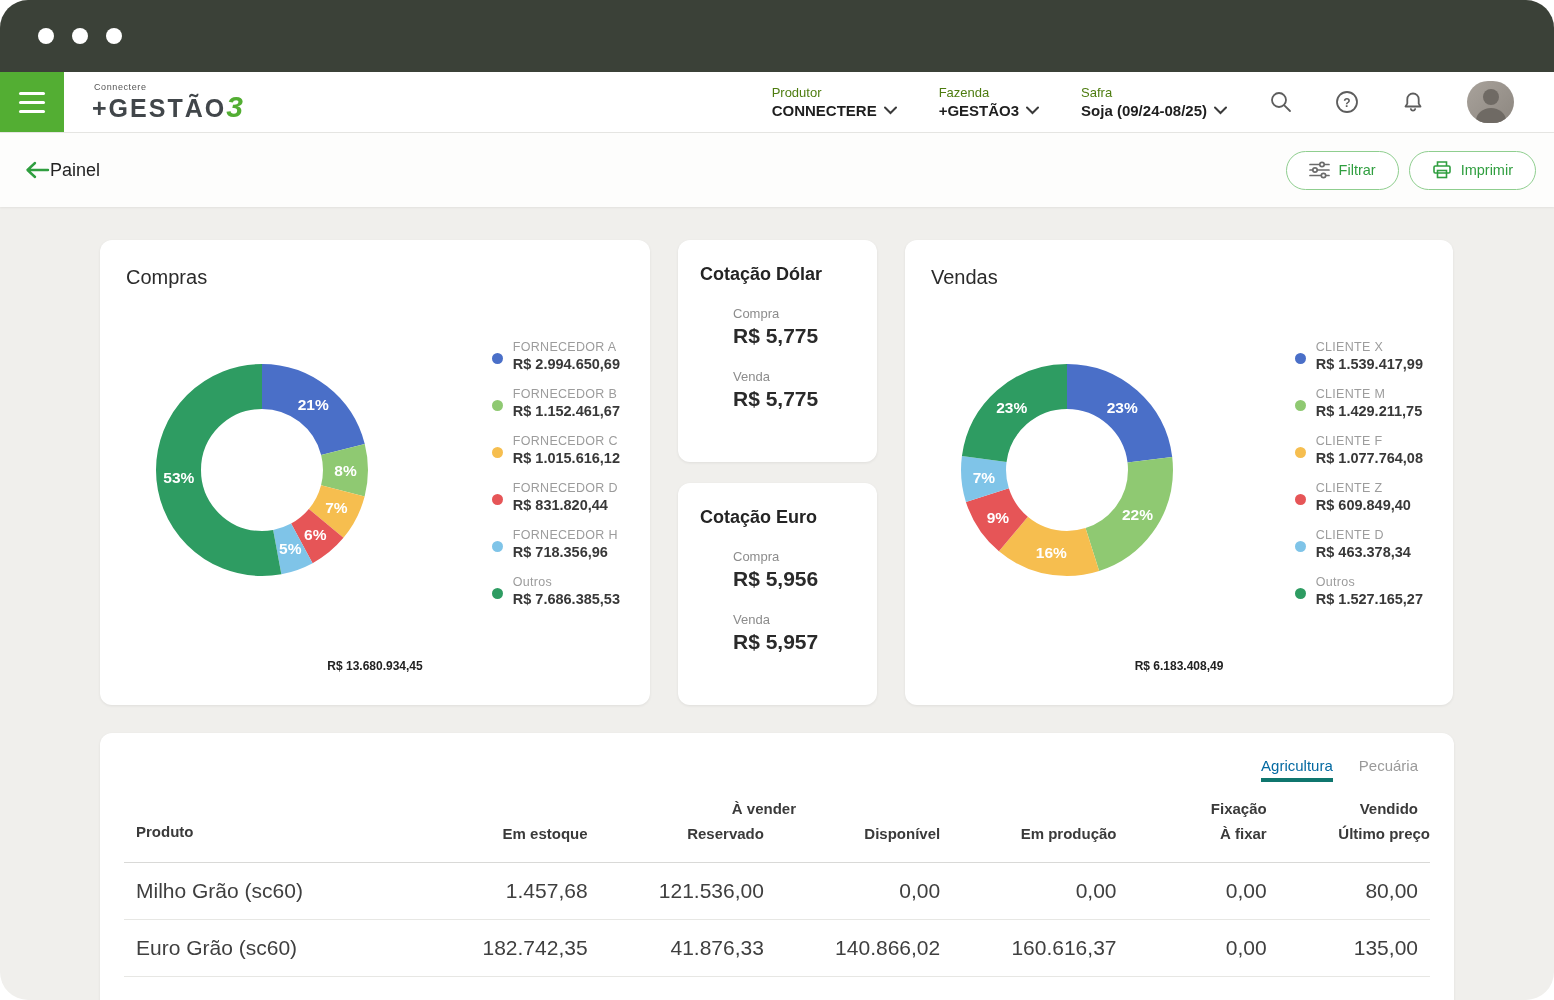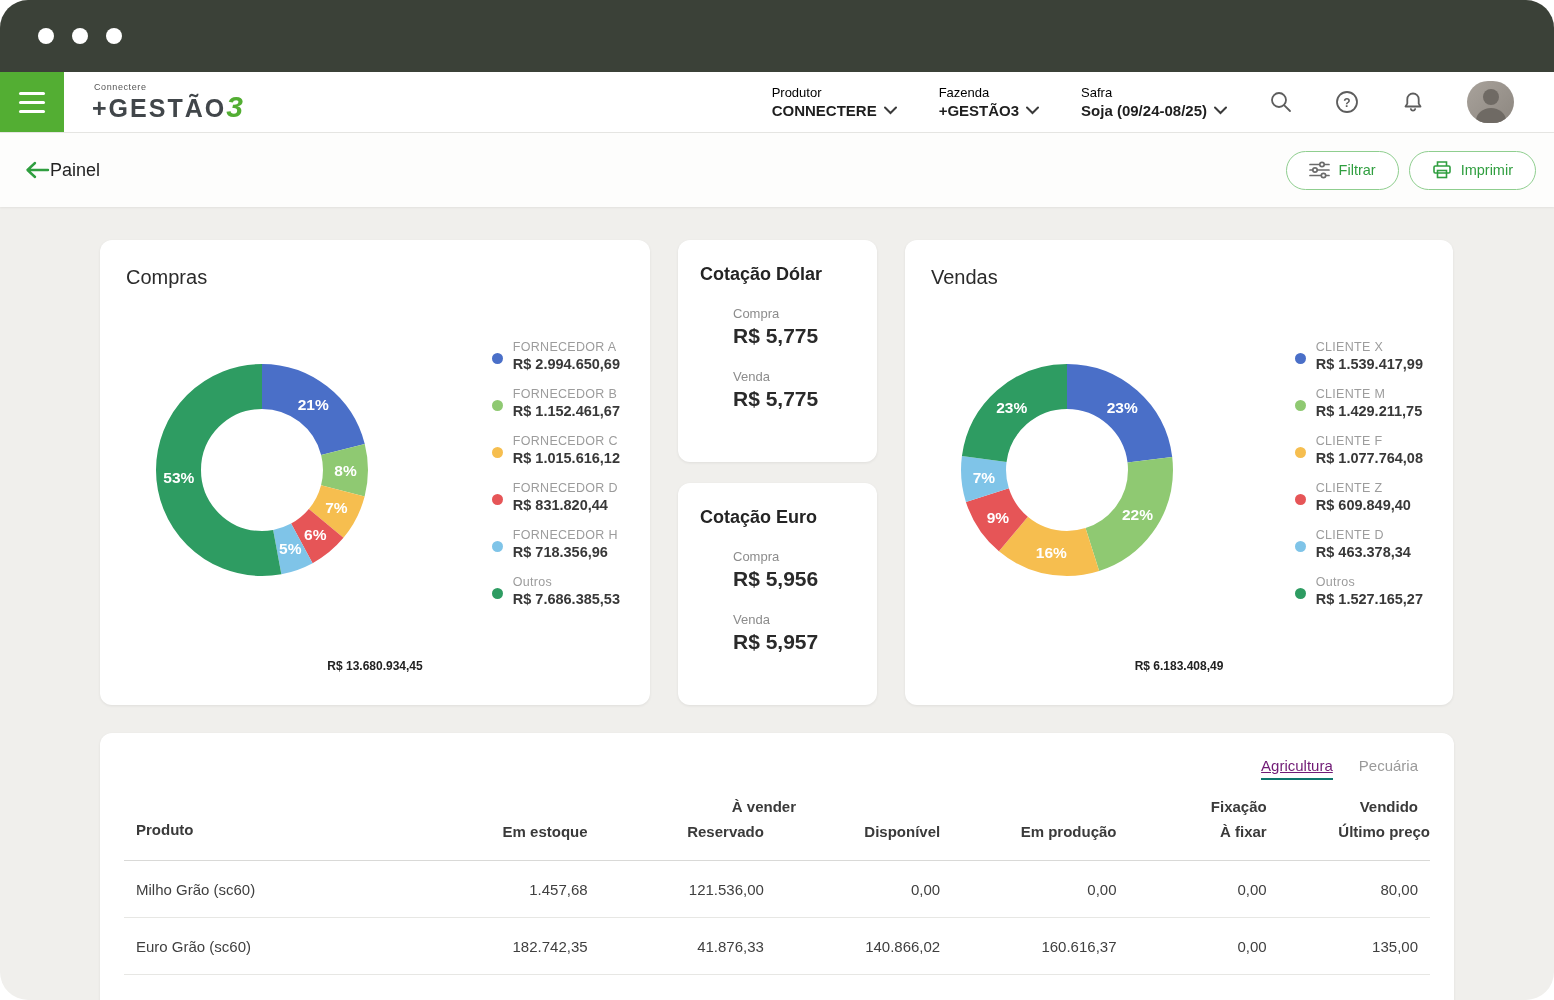--- a/index.html
+++ b/index.html
@@ -14,21 +14,21 @@
   
   .app-header { height:61px; background:#ffffff; display:flex; align-items:stretch; border-bottom:1px solid #e6e6e3; }
   .hamburger { width:64px; background:#53ae33; display:flex; flex-direction:column; align-items:center; justify-content:center; gap:6px; cursor:pointer; }
   .hamburger span { display:block; width:26px; height:3px; background:#ffffff; border-radius:2px; }
   .logo { margin-left:28px; display:flex; flex-direction:column; justify-content:center; }
   .logo-top { font-size:9px; color:#555; letter-spacing:.6px; margin-left:2px; }
   .logo-main { font-size:25px; color:#41464a; font-weight:600; letter-spacing:2px; line-height:1; }
   .logo-3 { color:#53ae33; font-weight:700; font-style:italic; font-size:30px; letter-spacing:0; }
   .header-right { margin-left:auto; display:flex; align-items:center; gap:42px; padding-right:40px; }
   .selector { cursor:pointer; }
-  .selector .sel-label { font-size:13px; color:#000000; margin-bottom:2px; }
+  .selector .sel-label { font-size:13px; color:#4d7c0f; margin-bottom:2px; }
   .selector .sel-value { font-size:15px; color:#1e1e1e; font-weight:700; display:flex; align-items:center; gap:7px; }
   .icon-btn { background:none; border:none; cursor:pointer; display:flex; align-items:center; }
   .avatar { width:47px; height:42px; border-radius:21px; overflow:hidden; background:linear-gradient(135deg,#a8a29b,#8d8780); position:relative; cursor:pointer; }
   .avatar svg { position:absolute; left:0; top:0; }
 
   
   .toolbar { height:74px; background:#fdfdfc; display:flex; align-items:center; padding:0 18px 0 24px; box-shadow:0 1px 2px rgba(0,0,0,.06); position:relative; z-index:2; }
   .page-title { font-size:18px; color:#232323; font-weight:500; }
   .toolbar-actions { margin-left:auto; display:flex; gap:10px; padding-right:0; }
   .pill-btn { display:flex; align-items:center; gap:9px; height:39px; padding:0 22px; background:#ffffff; border:1px solid #8fce8f; border-radius:20px; color:#2f9e3f; font-size:14.5px; font-weight:500; cursor:pointer; font-family:inherit; }
@@ -53,28 +53,28 @@
   .quote-card { height:222px; padding:24px 0 0 22px; }
   .quote-card h3 { font-size:18px; font-weight:600; color:#242424; margin-bottom:8px; }
   .quote-body { margin-left:33px; }
   .q-label { font-size:13px; color:#8c8c8c; margin-top:21px; }
   .q-value { font-size:21px; font-weight:700; color:#2a2a2a; margin-top:3px; }
 
   
   .table-card { margin-top:28px; height:300px; padding:24px 24px 0; }
   .tabs { display:flex; justify-content:flex-end; gap:26px; padding-right:12px; }
   .tab { font-size:15px; color:#9a9a9a; cursor:pointer; padding-bottom:4px; }
-  .tab.active { color:#701a75; border-bottom:2px solid #0f766e;text-decoration:underline; }
+  .tab.active { color:#0369a1; border-bottom:4px solid #0f766e; }
   table { width:100%; border-collapse:collapse; table-layout:fixed; margin-top:4px; }
   thead th { font-size:15px; color:#3a3a3a; font-weight:600; text-align:right; }
   thead .group-row th { padding-top:14px; }
   thead .col-row th { padding:8px 0 20px; border-bottom:1px solid #d9d9d7; }
   thead th.produto { text-align:left; vertical-align:middle; padding-left:12px; border-bottom:1px solid #d9d9d7; }
   thead th.center { text-align:center; }
-  tbody td { font-size:15px; color:#3f3f3f; height:57px; text-align:right; border-bottom:1px solid #e7e7e4; }
+  tbody td { font-size:21px; color:#3f3f3f; height:57px; text-align:right; border-bottom:1px solid #e7e7e4; }
   tbody td.left { text-align:left; padding-left:12px; }
   th:last-child, td:last-child { padding-right:12px; }
 </style>
 </head>
 <body>
 
 <div class="screen">
 
   <div class="chrome">
     <span class="dot"></span>

